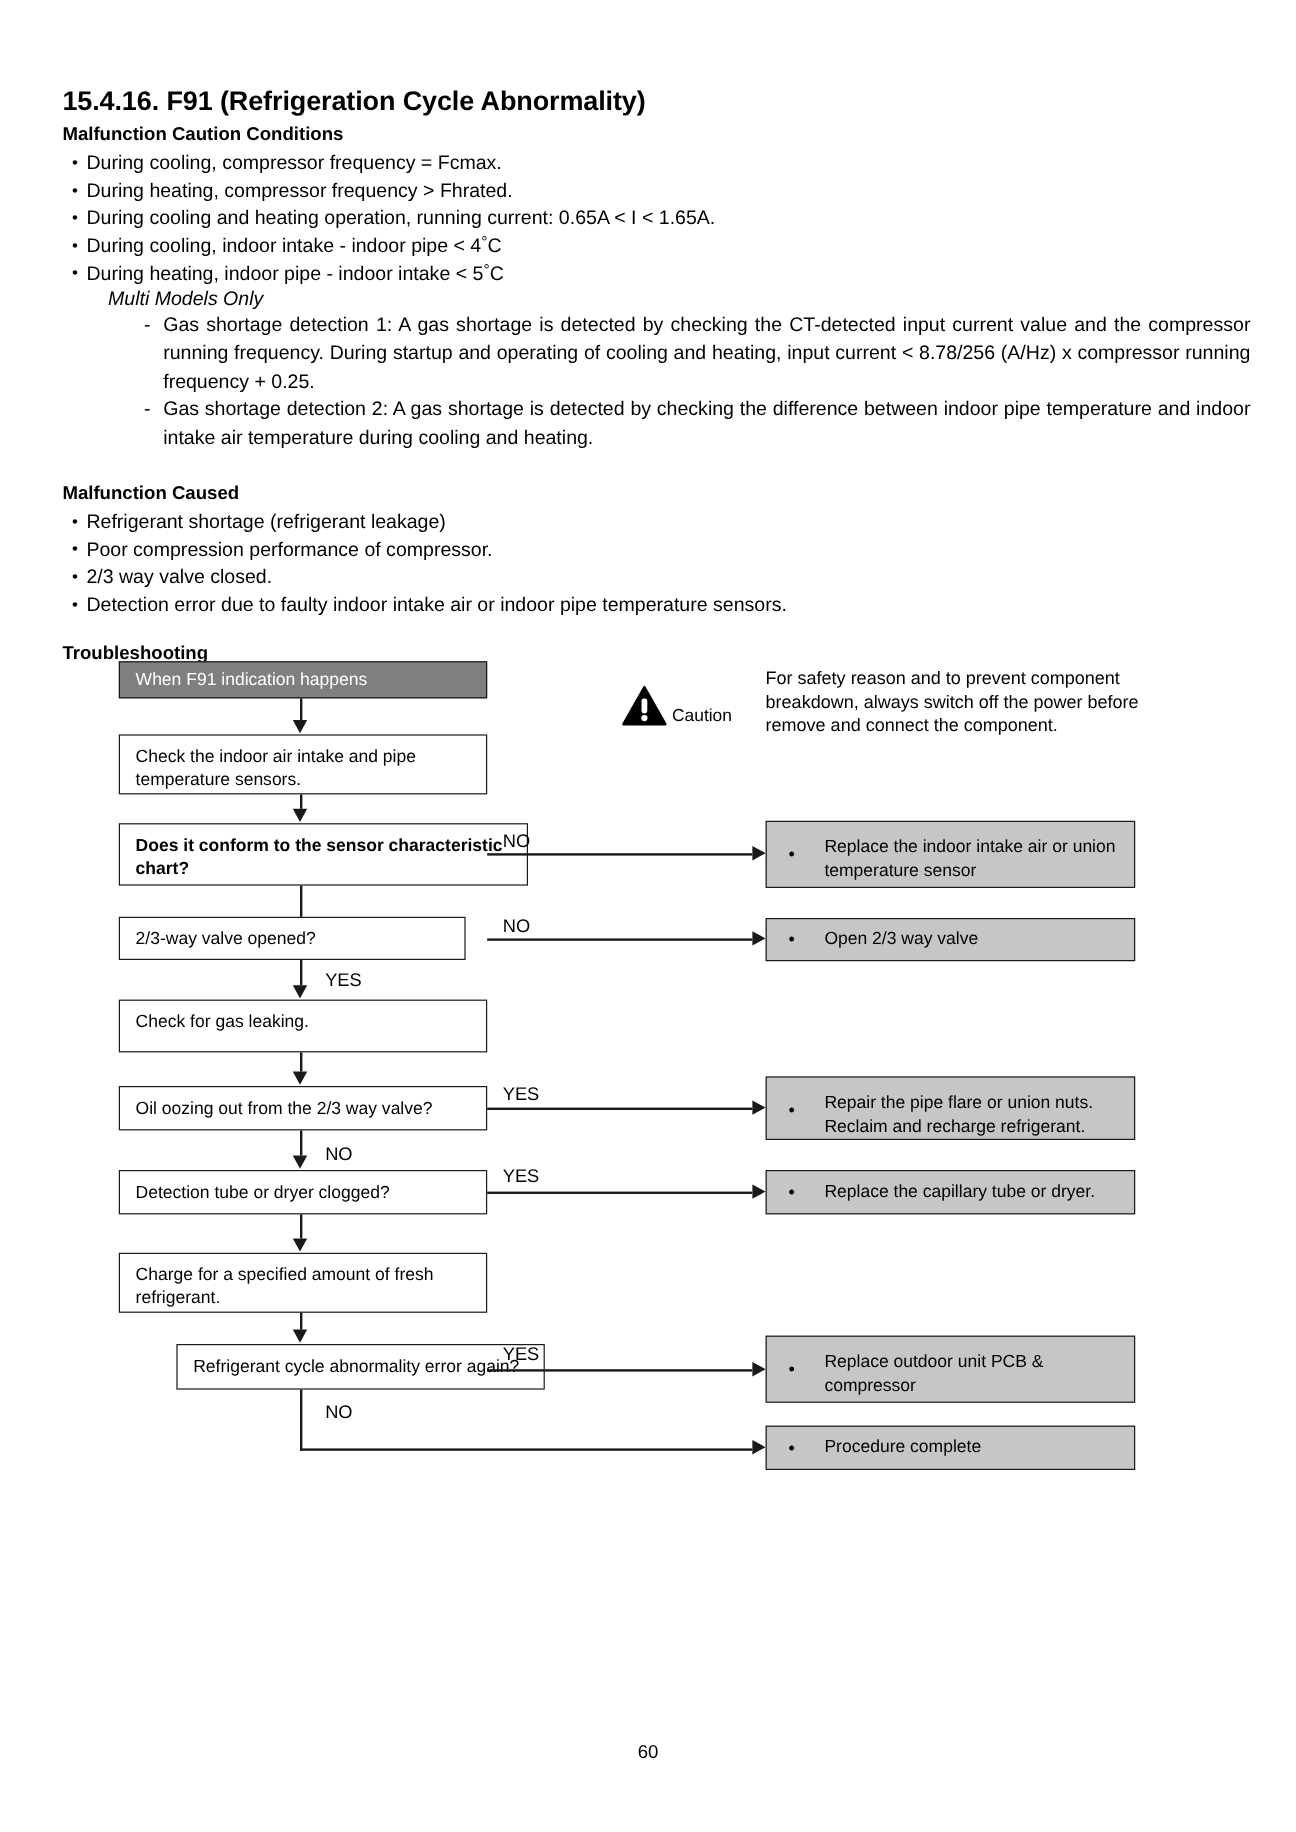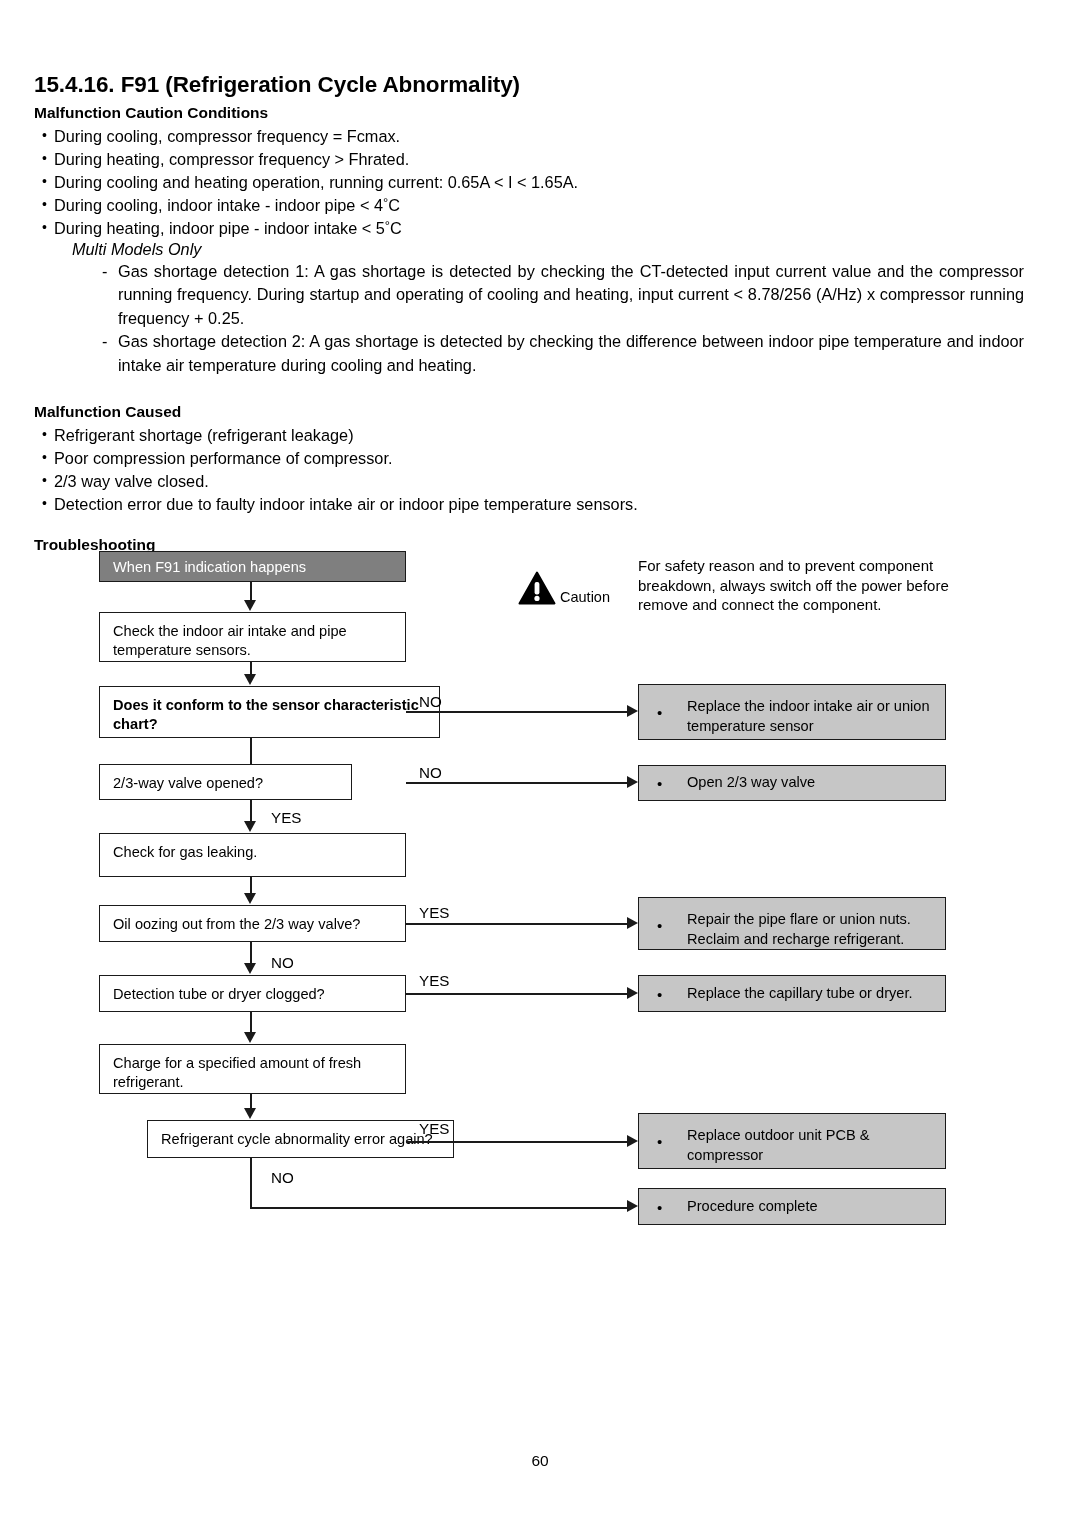--- a/index.html
+++ b/index.html
@@ -19,21 +19,21 @@
   .page {
     position: absolute;
     left: 0; top: 0;
     width: 1080px;
     height: 1527px;
   }
 
   
   .text-area {
     position: absolute;
-    left: 34px;
+    left: 52px;
     top: 72px;
     width: 990px;
   }
 
   h1.section-title {
     font-size: 22.5px;
     font-weight: bold;
     margin: 0 0 6px 0;
     letter-spacing: -0.1px;
   }
@@ -269,21 +269,21 @@
       <div class="caution-word">Caution</div>
       <div class="caution-text">For safety reason and to prevent component breakdown, always switch off the power before remove and connect the component.</div>
     </div>
 
     <div class="node head" style="left:99px; top:551px; width:307px; height:31px;">When F91 indication happens</div>
 
     <div class="node" style="left:99px; top:612px; width:307px; height:50px;">Check the indoor air intake and pipe temperature sensors.</div>
 
     <div class="node" style="left:99px; top:686px; width:341px; height:52px;font-weight:bold;">Does it conform to the sensor characteristic chart?</div>
 
-    <div class="node" style="left:99px; top:764px; width:253px; height:36px;">2/3-way valve opened?</div>
+    <div class="node" style="left:99px; top:764px; width:289px; height:36px;">2/3-way valve opened?</div>
 
     <div class="node" style="left:99px; top:833px; width:307px; height:44px;">Check for gas leaking.</div>
 
     <div class="node" style="left:99px; top:905px; width:307px; height:37px;">Oil oozing out from the 2/3 way valve?</div>
 
     <div class="node" style="left:99px; top:975px; width:307px; height:37px;">Detection tube or dryer clogged?</div>
 
     <div class="node" style="left:99px; top:1044px; width:307px; height:50px;">Charge for a specified amount of fresh refrigerant.</div>
 
     <div class="node" style="left:99px; top:1120px; width:307px; height:38px;margin-left:48px;">Refrigerant cycle abnormality error again?</div>

